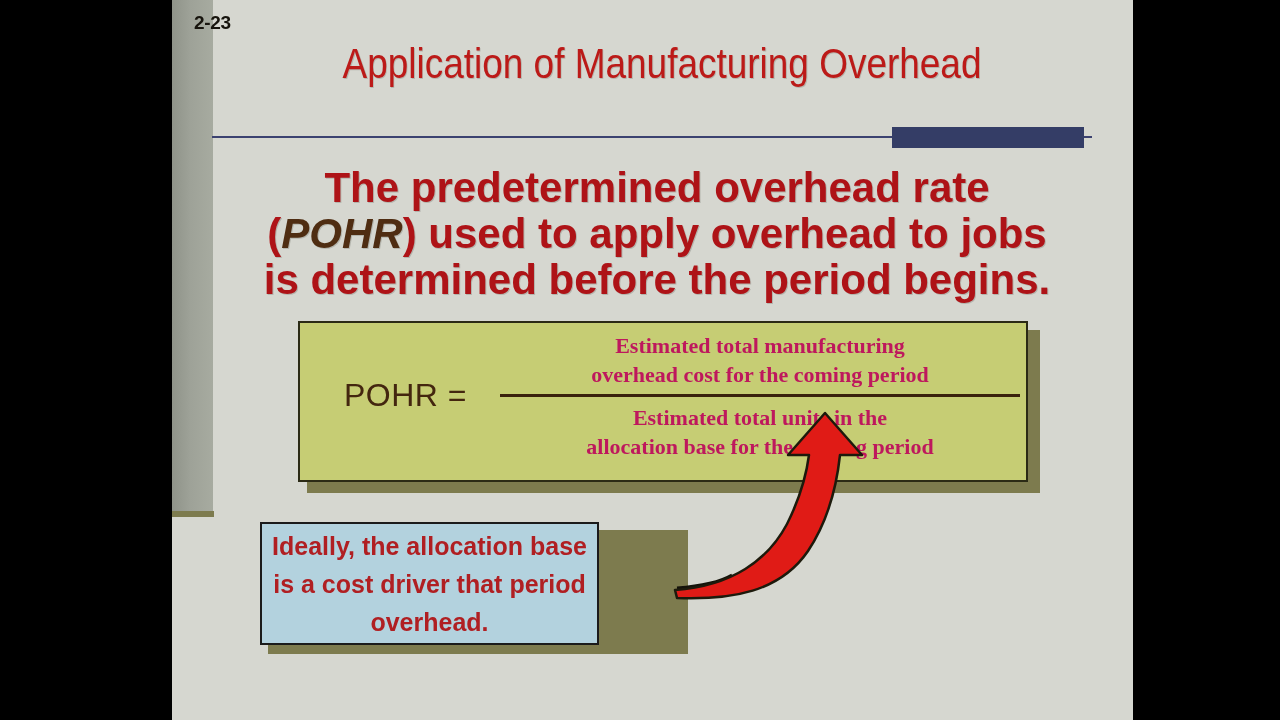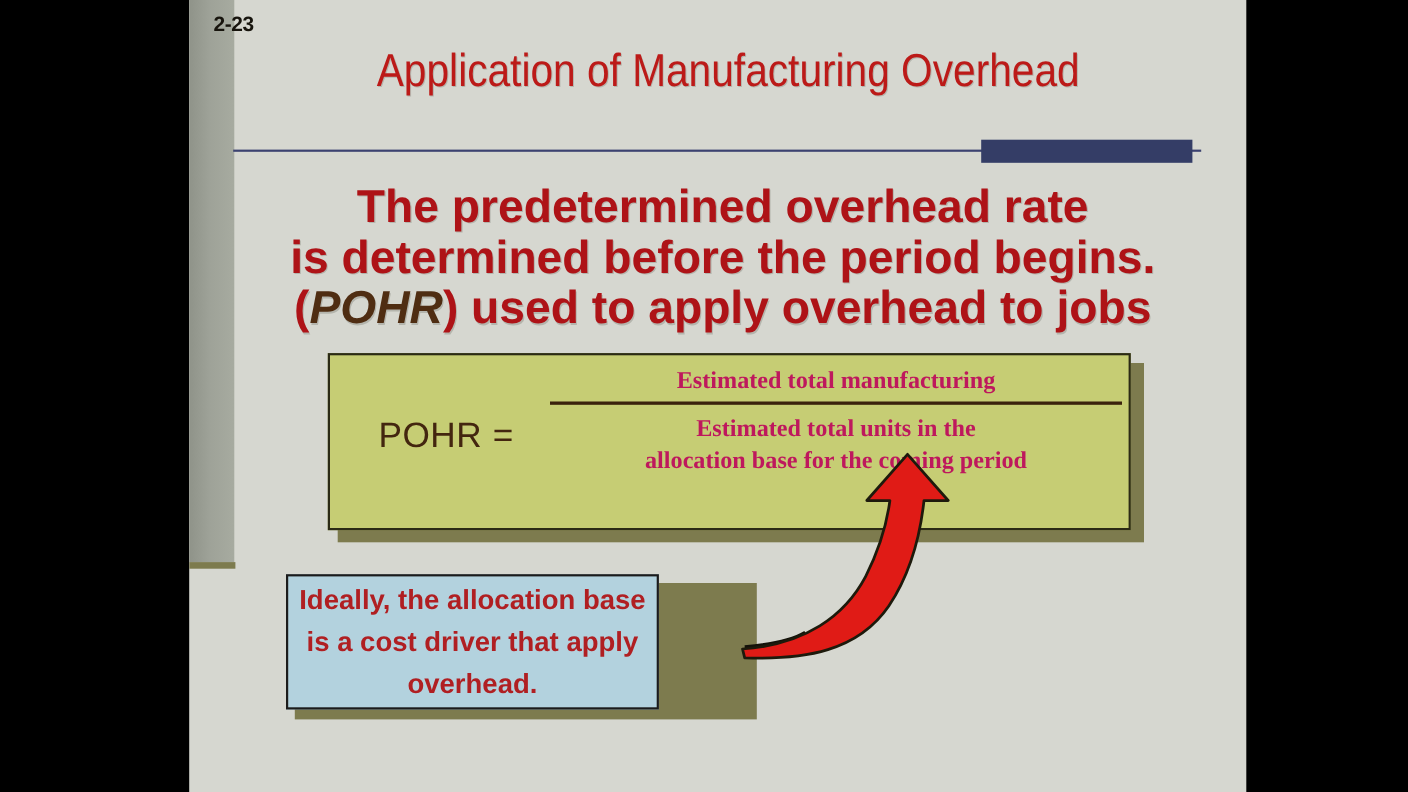--- a/index.html
+++ b/index.html
@@ -229,44 +229,45 @@
 
     <div id="slide-number">2-23</div>
 
     <div id="slide-title">Application of Manufacturing Overhead</div>
 
     <div id="title-rule"></div>
     <div id="accent-bar"></div>
 
     <div id="statement">
       <span class="line">The predetermined overhead rate</span>
+      <span class="line"><span>(</span><span class="pohr-em">POHR</span><span>) used to apply overhead to jobs</span></span>
       <span class="line">is determined before the period begins.</span>
-      <span class="line"><span>(</span><span class="pohr-em">POHR</span><span>) used to apply overhead to jobs</span></span>
     </div>
 
     <div id="formula-shadow"></div>
     <div id="formula-box">
       <div id="formula-lhs">POHR  =</div>
       <div id="formula-rhs">
         <div class="frac-num">
           <span class="l">Estimated total manufacturing</span>
+          <span class="l">overhead cost for the coming period</span>
         </div>
         <div id="frac-bar"></div>
         <div class="frac-den">
           <span class="l">Estimated total units in the</span>
           <span class="l">allocation base for the coming period</span>
         </div>
       </div>
     </div>
 
     <div id="callout-shadow"></div>
     <div id="callout-box">
       <div id="callout-text">
         <span class="l">Ideally, the allocation base</span>
-        <span class="l">is a cost driver that apply</span>
+        <span class="l">is a cost driver that period</span>
         <span class="l">overhead.</span>
       </div>
     </div>
 
     <svg id="arrow-layer" viewBox="0 0 961 720">
 
       <path d="M 505 588 C 530 586 548 582 560 575" fill="none" stroke="#14120a" stroke-width="3"></path>
       <g>
         <path d="M 503 590
                  C 560 586 596 560 615 524

